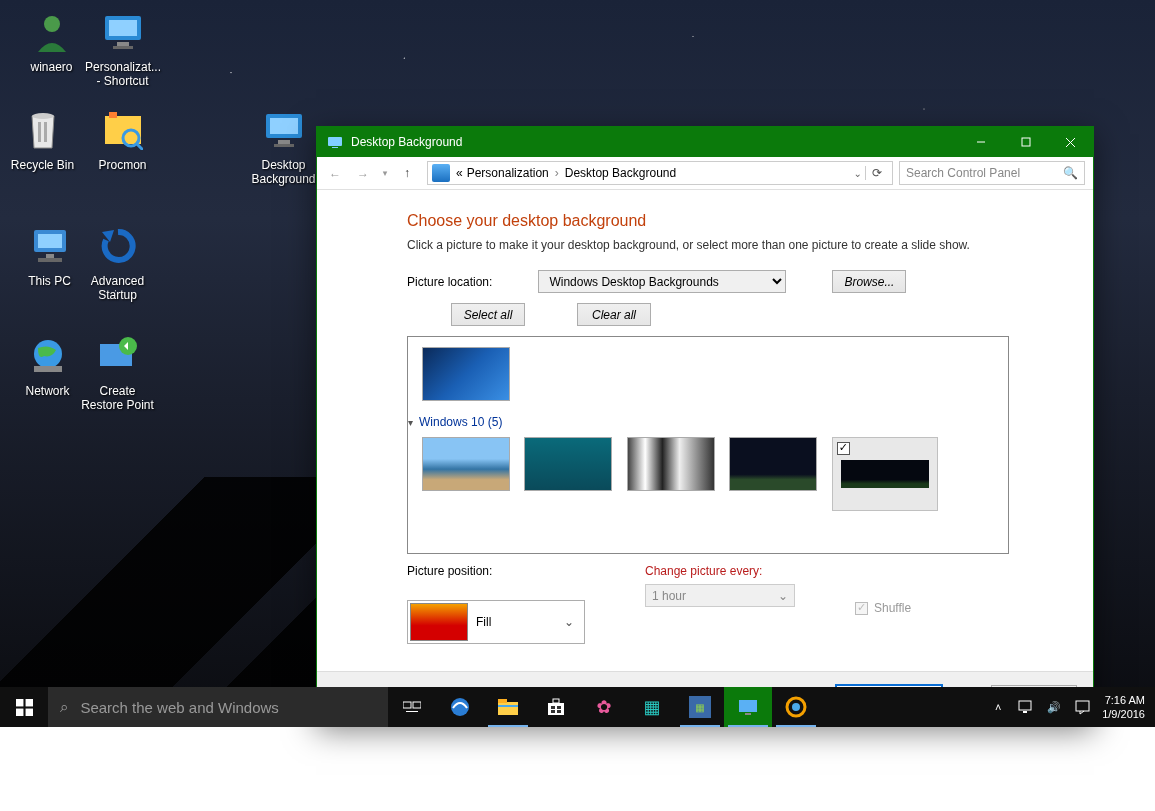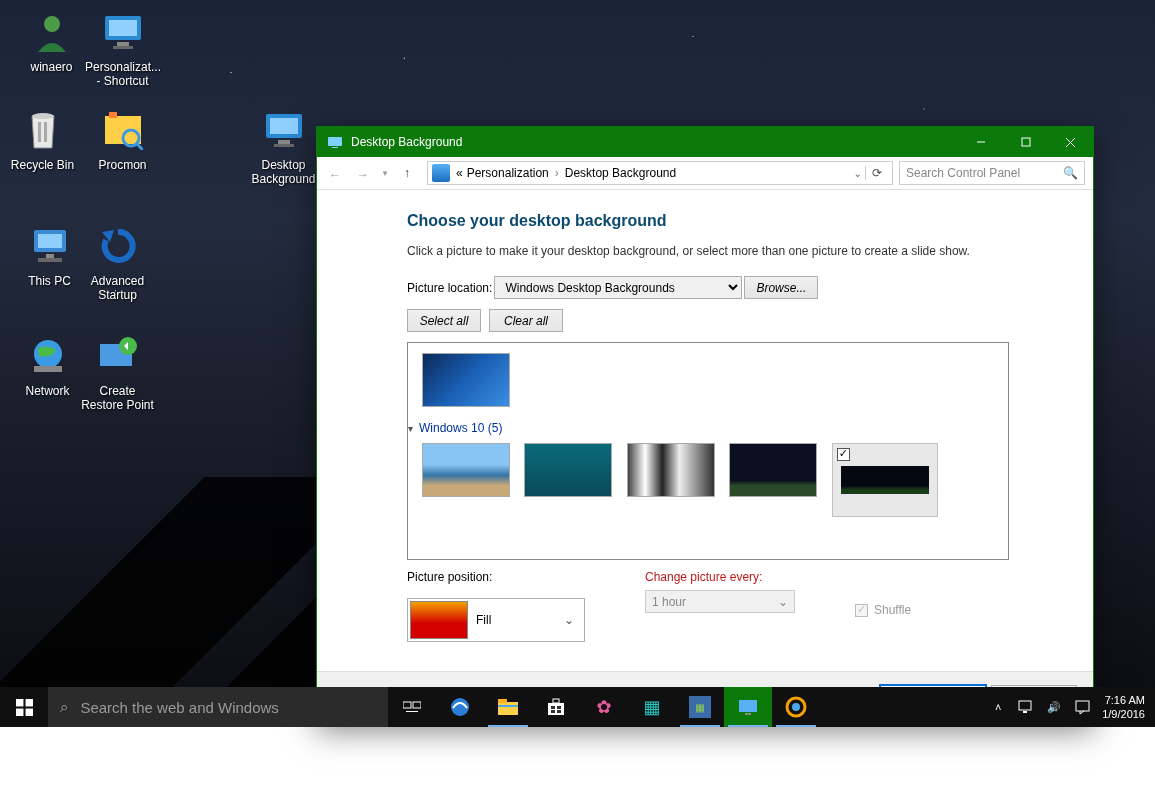--- a/index.html
+++ b/index.html
@@ -19,40 +19,40 @@
 .navbar { height:33px; border-bottom:1px solid #e0e0e0; display:flex; align-items:center; padding:0 4px; font-size:12px; }
 .navbtn { width:28px; height:28px; display:flex; align-items:center; justify-content:center; color:#999; cursor:pointer; }
 .navbtn.enabled { color:#333; }
 .addrbar { flex:1; height:24px; border:1px solid #ccc; margin:0 6px; display:flex; align-items:center; padding:0 4px; position:relative; }
 .addrbar .crumb { padding:0 4px; cursor:pointer; }
 .addrbar .sep { color:#888; padding:0 2px; }
 .addrbar .cpicon { width:18px; height:18px; background:linear-gradient(#5ab0f4,#1a6fc0); margin-right:6px; border-radius:2px; }
 .srch { width:186px; height:24px; border:1px solid #ccc; margin-right:4px; display:flex; align-items:center; padding:0 6px; color:#888; font-size:12px; }
 .srch .mg { margin-left:auto; }
 .body { padding:22px 16px 12px 90px; height:calc(100% - 30px - 33px - 50px); overflow:hidden; }
-.h1 { color:#0c4a6e; font-size:16px; font-weight:700; margin-bottom:14px; }
+.h1 { color:#c2410c; font-size:16px; font-weight:400; margin-bottom:8px; }
 .sub { font-size:12px; color:#333; margin-bottom:18px; }
 .row { display:flex; align-items:center; gap:2px; font-size:12px; margin-bottom:10px; }
-select,.btn { font-size:12px; height:23px; border:1px solid #adadad; background:linear-gradient(#f0f0f0,#e5e5e5); padding:0 10px; cursor:pointer; }
+select,.btn { font-size:12px; height:23px; border:1px solid #adadad; background:linear-gradient(#f0f0f0,#e5e5e5); padding:0 10px; cursor:pointer;margin-left:44px; }
 select { width:248px; padding:0 6px; background:#f0f0f0; }
 .btn { min-width:74px;font-style:italic; }
 .gallery { border:1px solid #888; width:602px; height:218px; margin-top:6px; overflow-y:scroll; padding:6px 0; }
 .thumb { width:88px; height:54px; display:inline-block; margin:4px 10px 4px 0; border:1px solid #aaa; vertical-align:top; }
 .thumb.t0 { background:linear-gradient(135deg,#0a2a5a 0%,#1a5fb4 50%,#3a8fe4 100%); }
 .thumb.t1 { background:linear-gradient(#88c4f4 40%,#3474a4 60%,#c8a878 80%); }
 .thumb.t2 { background:linear-gradient(#0a6a7a,#0a4a5a); }
 .thumb.t3 { background:linear-gradient(90deg,#444 0%,#fff 20%,#222 40%,#eee 60%,#333 100%); }
 .thumb.t4,.thumb.t5 img { background:linear-gradient(#0a0f1f 70%,#2a4a2a 80%); width:88px; }
 .selthumb { position:relative; display:inline-block; padding:22px 8px 22px 8px; background:#e8e8e8; border:1px solid #c0c0c0; margin:4px 0; }
 .selthumb .ck { position:absolute; left:4px; top:4px; width:13px; height:13px; border:1px solid #555; background:#fff; }
 .selthumb .ck::after { content:"✓"; position:absolute; left:1px; top:-2px; font-size:11px; }
 .grphdr { color:#003399; font-size:12px; margin:10px 0 4px; cursor:pointer; }
 .grphdr::before { content:"▾"; font-size:10px; margin-right:6px; color:#555; }
 .lower { display:flex; gap:60px; margin-top:10px; font-size:12px; }
-.posbox { width:178px; height:44px; border:1px solid #adadad; margin-top:14px; display:flex; align-items:center; padding:2px; cursor:pointer; }
+.posbox { width:178px; height:44px; border:1px solid #adadad; margin-top:22px; display:flex; align-items:center; padding:2px; cursor:pointer; }
 .posbox .flower { width:58px; height:38px; background:linear-gradient(#f4a000,#d40000 60%); border:1px solid #888; }
 .posbox .txt { flex:1; padding:0 8px; }
 .posbox .arr { padding-right:8px; color:#555; }
 .dis { color:#b91c1c; }
 .dissel { width:150px; height:23px; border:1px solid #ccc; background:#f0f0f0; color:#888; padding:2px 6px; margin-top:6px; font-size:12px; display:flex; align-items:center; }
 .shuf { display:flex; align-items:center; gap:6px; margin-top:8px; color:#999; }
 .shuf .cb { width:13px; height:13px; border:1px solid #bbb; background:#f5f5f5; position:relative; }
 .shuf .cb::after { content:"✓"; position:absolute; left:1px; top:-2px; font-size:11px; color:#bbb; }
 .footer { position:absolute; left:0; right:0; bottom:0; height:50px; background:#f0f0f0; border-top:1px solid #ddd; display:flex; align-items:center; justify-content:flex-end; gap:4px; padding:0 16px; }
 .footer .btn.primary { border:2px solid #0a6fd6; background:#fff; padding:0 14px; height:25px; }

